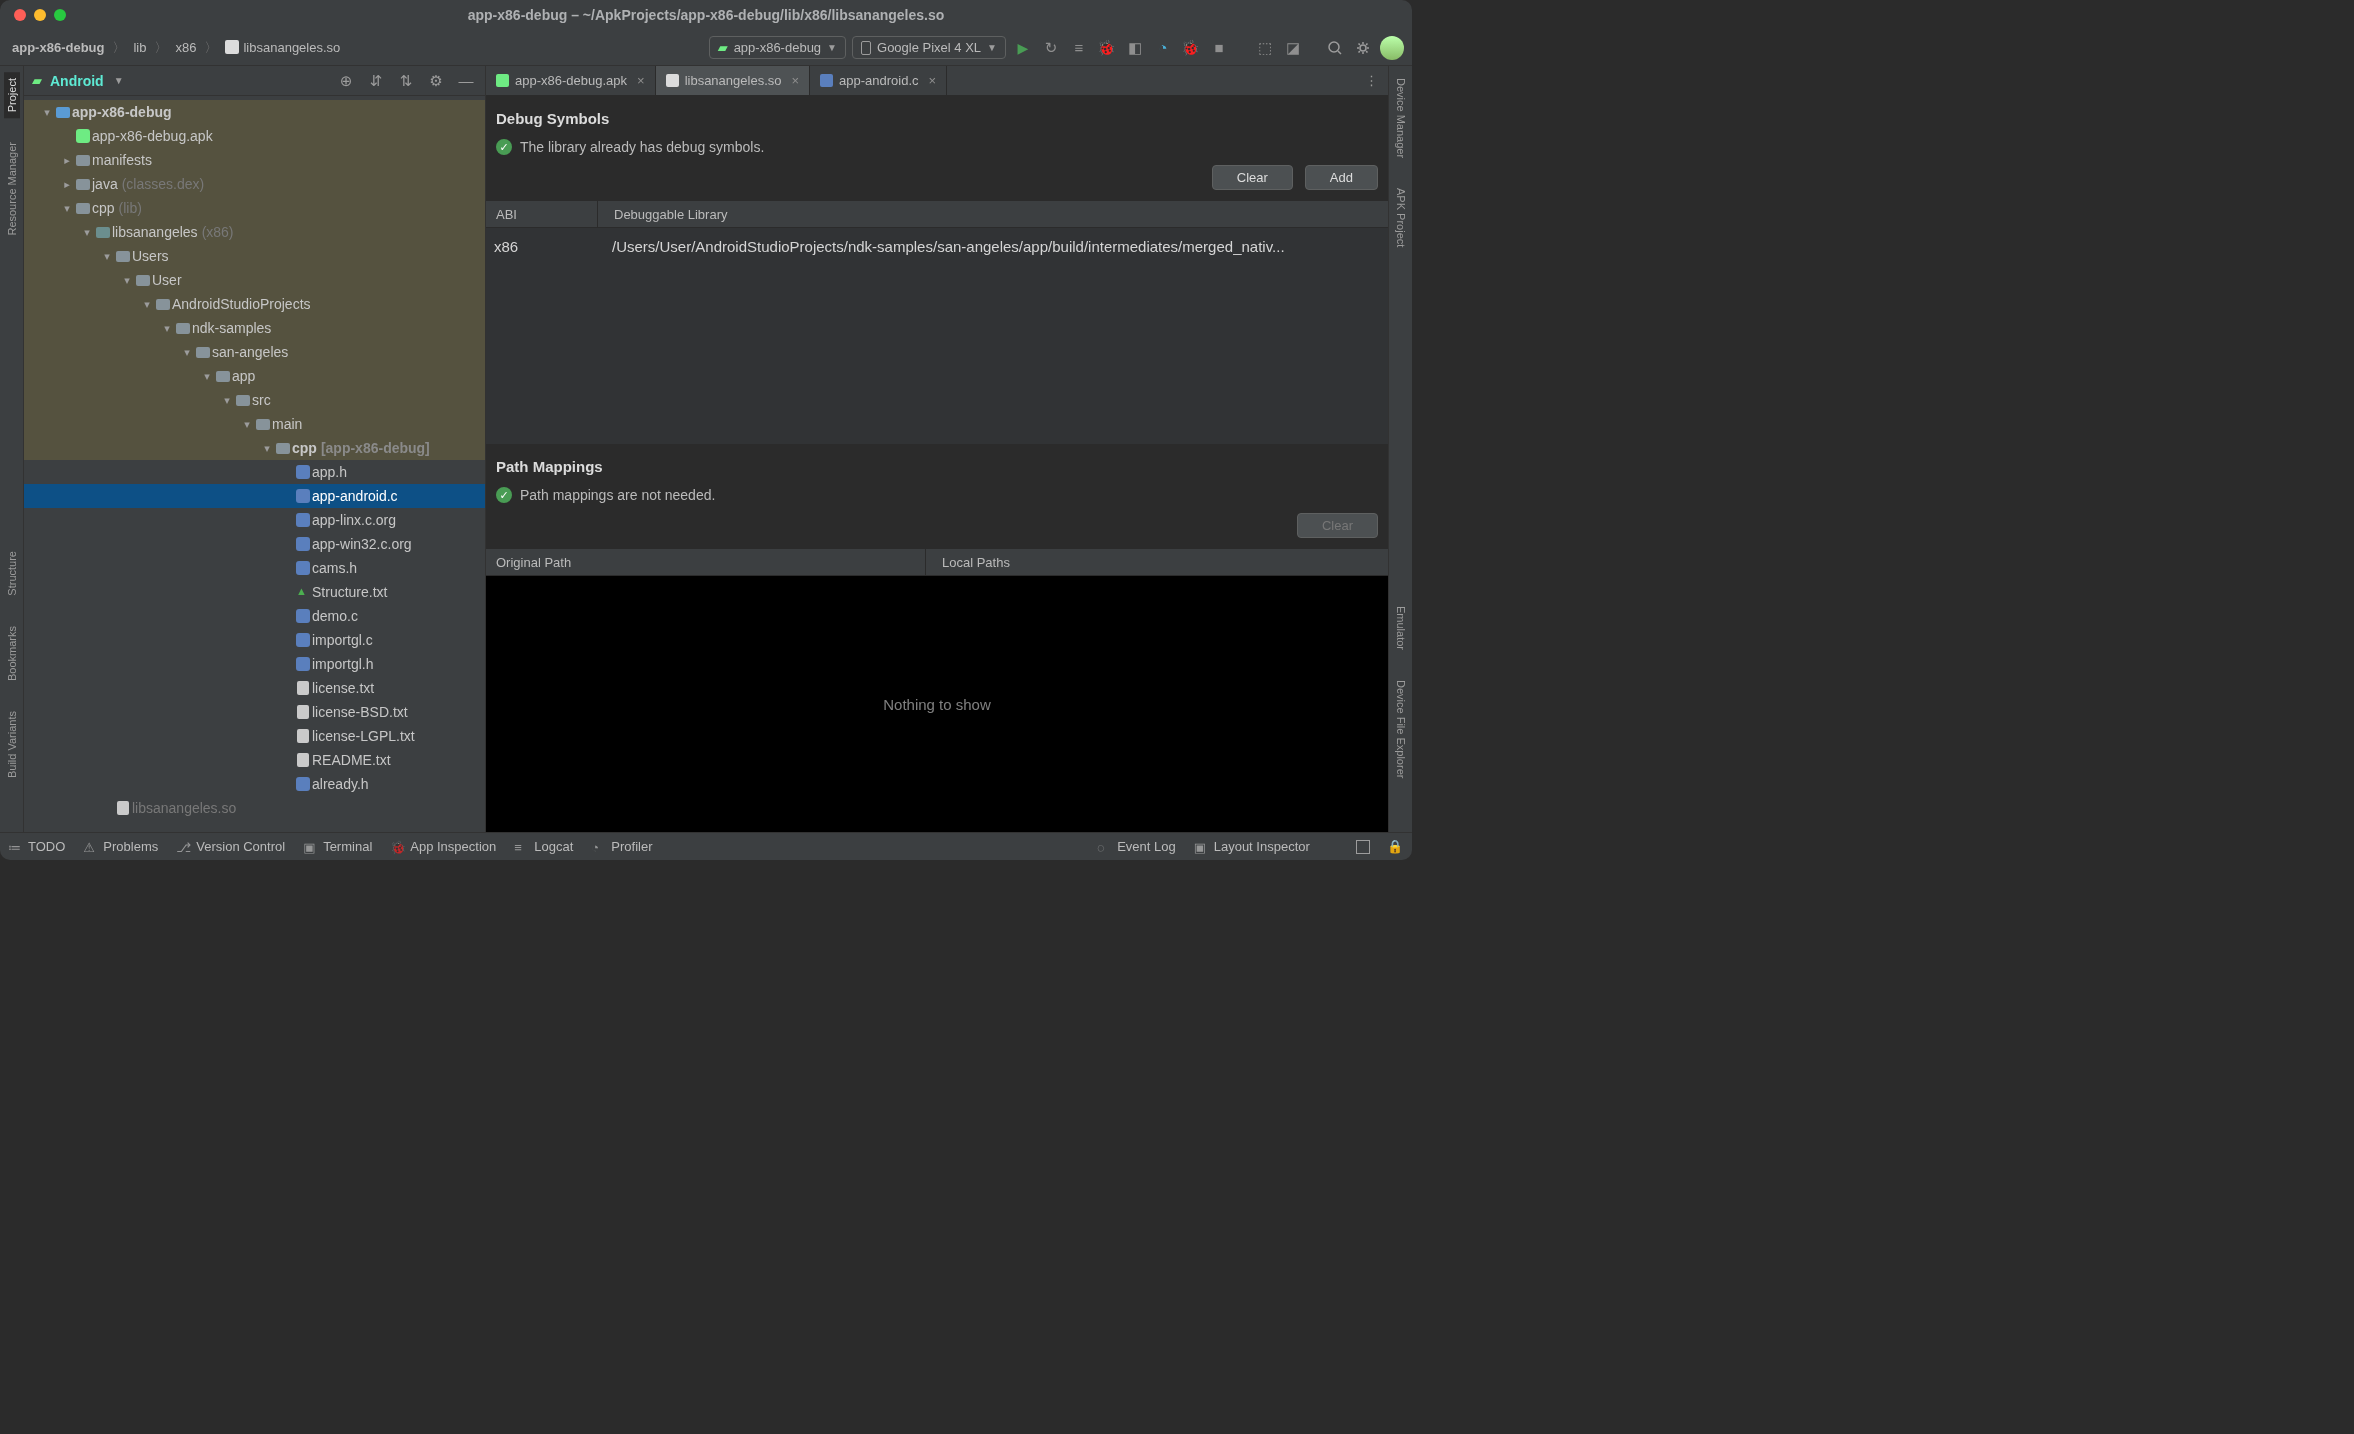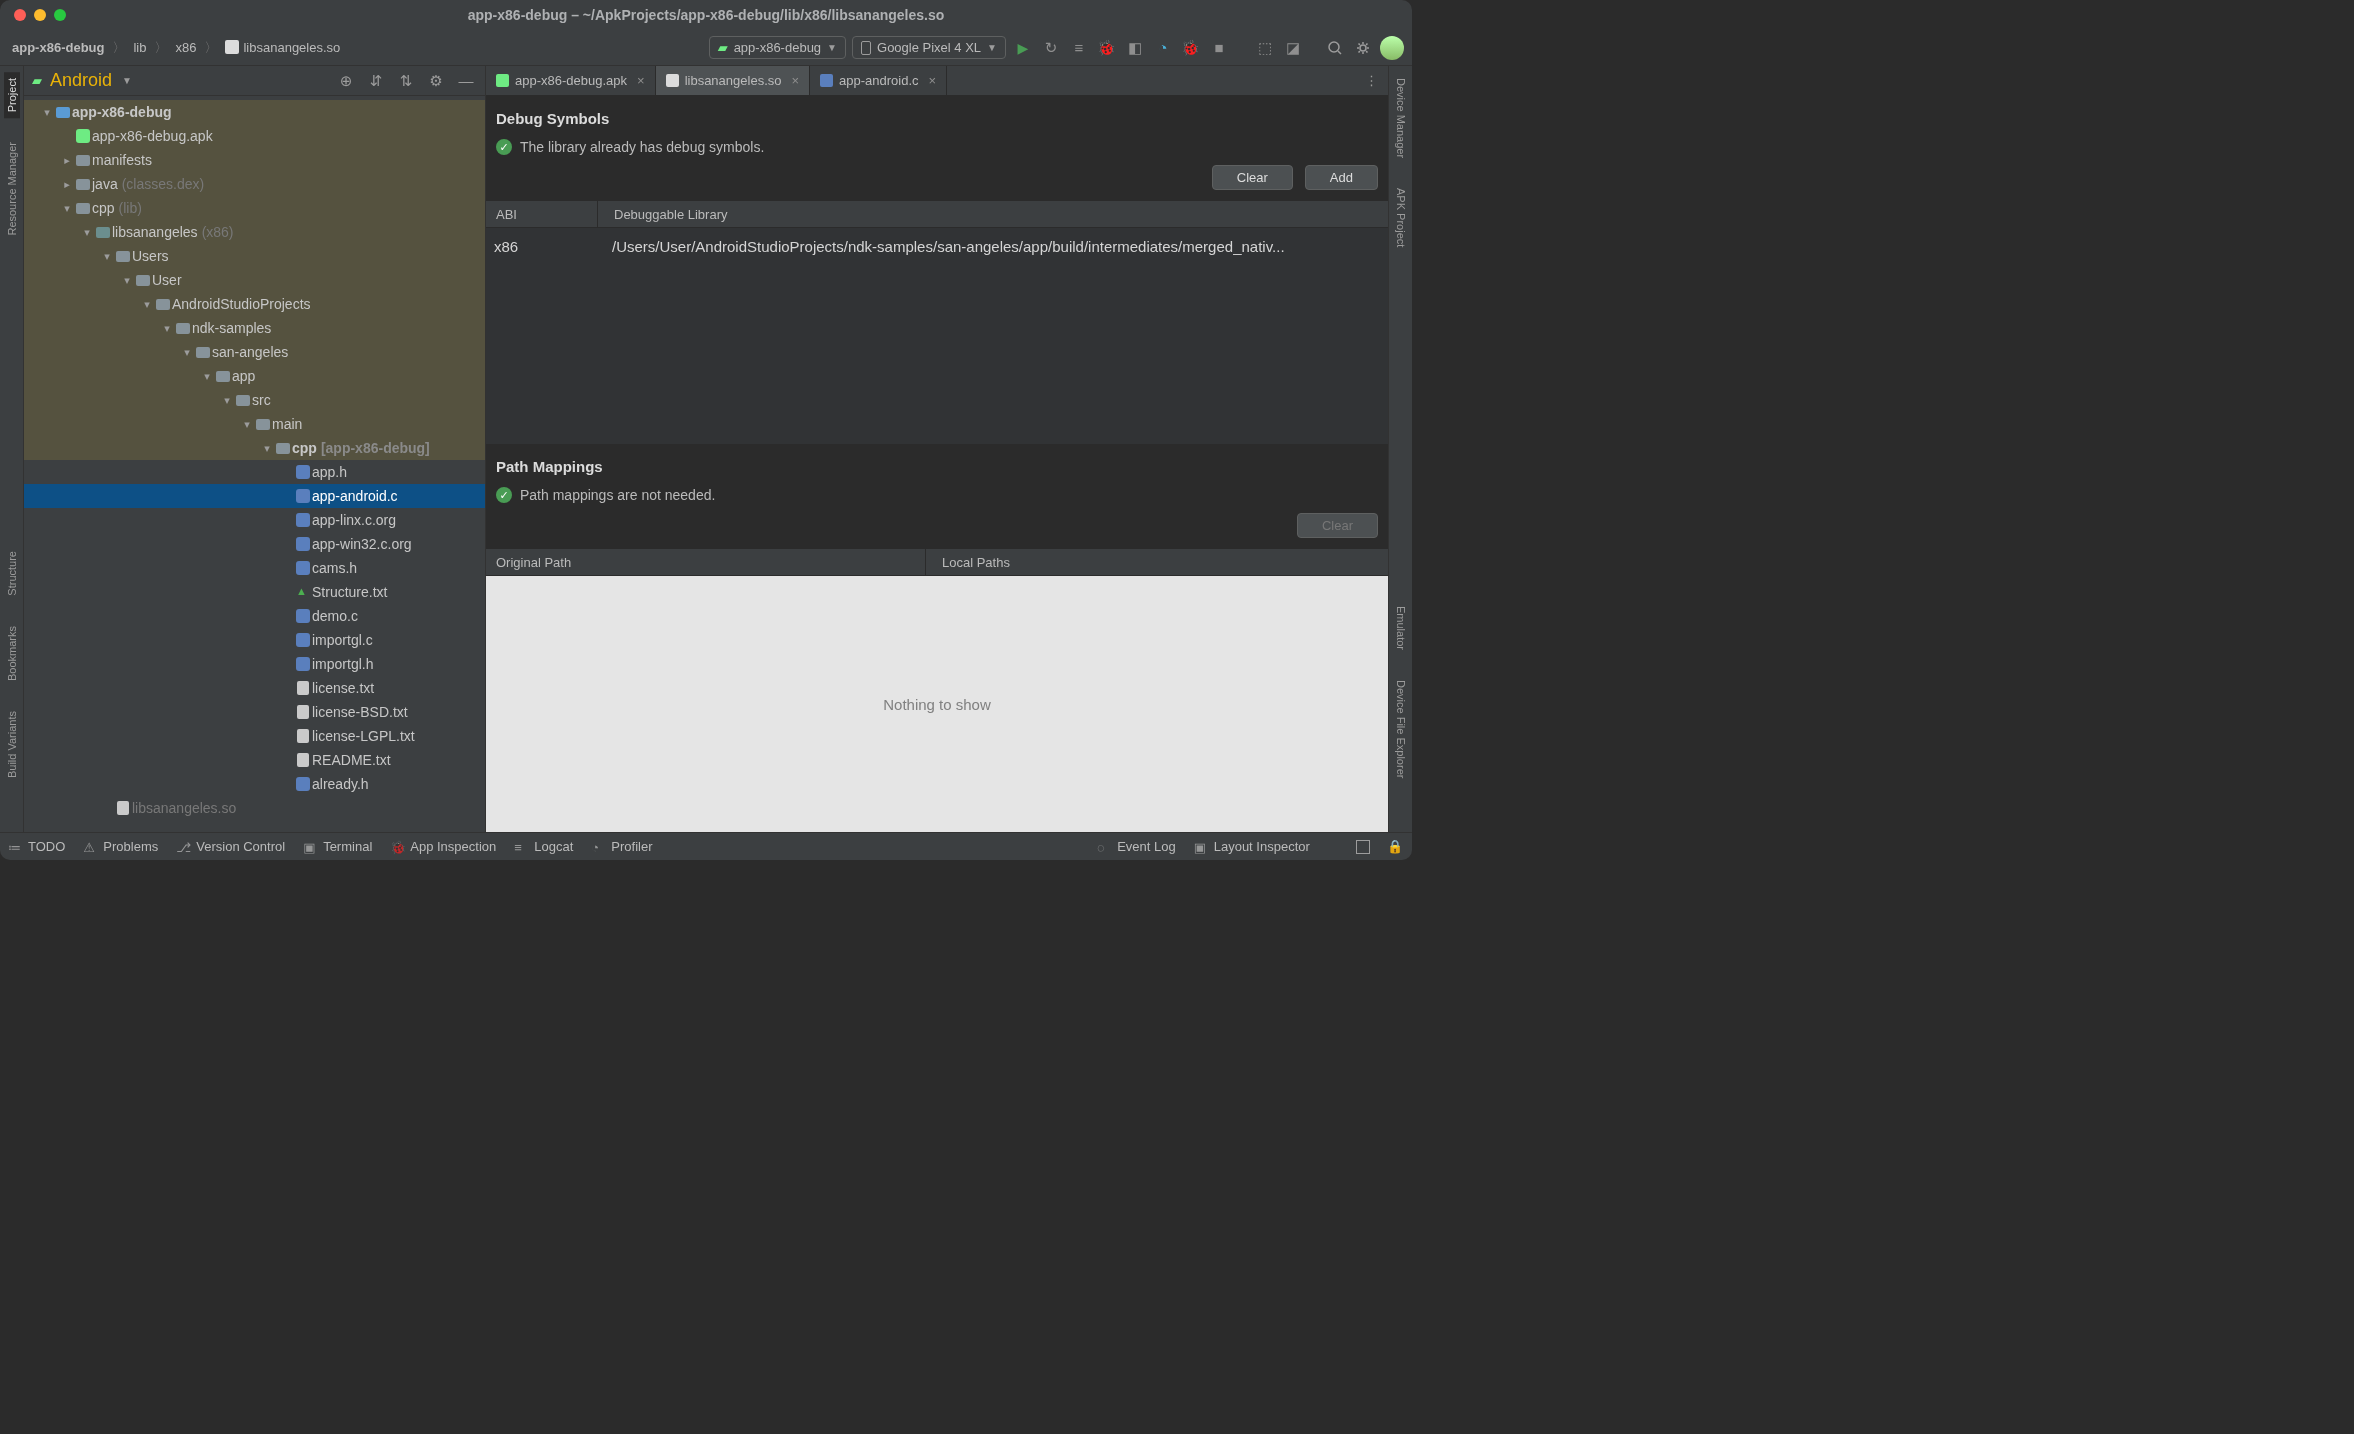--- a/index.html
+++ b/index.html
@@ -87,21 +87,21 @@
     .project-panel {
       width: 462px;
       background: #3c3f41;
       display: flex; flex-direction: column;
       border-right: 1px solid #323232;
     }
     .project-header {
       height: 30px; display: flex; align-items: center; padding: 0 8px; gap: 8px;
       background: #3c3f41; border-bottom: 1px solid #323232;
     }
-    .project-header .title { font-weight: 400; color: #eab308; font-size: 18px;}
+    .project-header .title { font-weight: 700; color: #5eead4; font-size: 14px;}
     .project-header .title-ico { color: #6eeb83; }
     .project-header .tri { font-size: 10px; color: #9c9c9c; margin-left: 2px;}
     .project-header .spacer { flex: 1; }
     .project-header .hbtn { width: 22px; height: 22px; display: flex; align-items: center; justify-content: center; color: #9c9c9c; font-size: 15px; }
 
     .tree { flex: 1; overflow: hidden; padding-top: 4px; font-size: 14px; }
     .tree-row {
       display: flex; align-items: center; height: 24px; padding-left: 8px; white-space: nowrap;
       cursor: default;
     }
@@ -168,21 +168,21 @@
     .table-row .col1 { width: 112px; padding-left: 8px;}
     .table-row .col2 { flex: 1; padding-left: 14px; overflow: hidden; text-overflow: ellipsis; white-space: nowrap;}
     .table-body-empty { flex: 1; background: #313335; }
 
     .path-head {
       display: flex; background: #3c3f41; border-top: 1px solid #2b2b2b; border-bottom: 1px solid #2b2b2b; height: 28px; align-items: center;
       font-size: 13px; color: #bbbbbb;
     }
     .path-head .pcol1 { width: 440px; padding-left: 10px; border-right: 1px solid #2b2b2b; height: 100%; display: flex; align-items: center;}
     .path-head .pcol2 { flex: 1; padding-left: 16px;}
-    .empty-msg { flex: 1; display: flex; align-items: center; justify-content: center; color: #808080; font-size: 15px; background: #e5e5e5;}
+    .empty-msg { flex: 1; display: flex; align-items: center; justify-content: center; color: #808080; font-size: 15px; background: #000000;}
 
     
     .status-bar {
       height: 28px; background: #3c3f41; border-top: 1px solid #323232;
       display: flex; align-items: center; padding: 0 8px; gap: 18px; font-size: 13px; color: #bbbbbb;
     }
     .status-bar .sitem { display: flex; align-items: center; gap: 6px; cursor: pointer;}
     .status-bar .spacer { flex: 1; }
     .sicon { display: inline-block; width: 14px; height: 14px; opacity: 0.7;}
     .sq-ico { width: 14px; height: 14px; border: 1px solid #9c9c9c; display: inline-block;}

